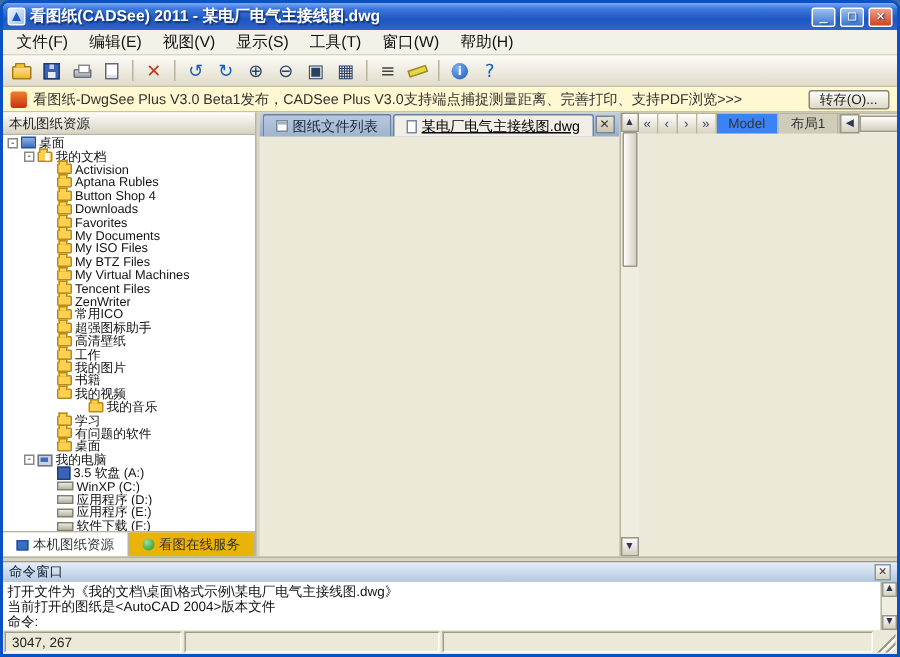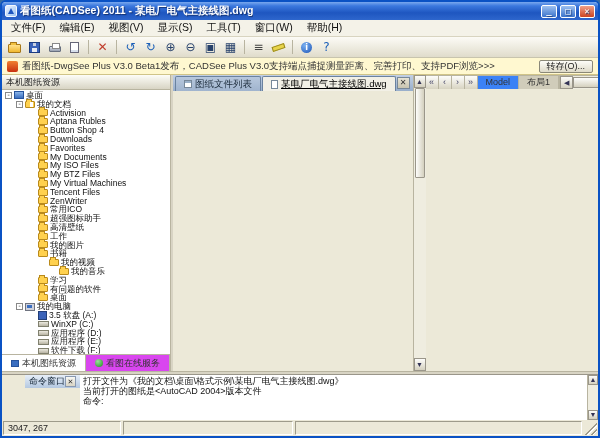--- a/index.html
+++ b/index.html
@@ -51,21 +51,21 @@
   .ic-desktop{width:10px;height:8px;background:linear-gradient(#8AB4E8,#3A6EC0);border:1px solid #26539C;}
   .ic-docs,.ic-folder{width:10px;height:7px;background:#FFD14E;border:1px solid #B98A1C;border-radius:1px;position:relative;}
   .ic-docs::before,.ic-folder::before{content:"";position:absolute;top:-3px;left:0;width:4px;height:2px;background:#FFD14E;border:1px solid #B98A1C;border-bottom:none;}
   .ic-docs::after{content:"";position:absolute;right:1px;top:0;width:3px;height:5px;background:#fff;}
   .ic-computer{width:10px;height:8px;background:#D0D2DC;border:1px solid #707480;position:relative;}
   .ic-computer::before{content:"";position:absolute;inset:1px 2px 2px 1px;background:#3A6EC0;}
   .ic-floppy{width:9px;height:9px;background:#3A62B8;border:1px solid #223E78;}
   .ic-drive{width:11px;height:6px;background:linear-gradient(#ECEAE0,#B8B4A4);border:1px solid #80806E;}
   .tlabel{overflow:hidden;}
   .sidebar-tabs{height:17px;flex:none;background:#E4E0D0;border-top:1px solid #B8B4A0;display:flex;align-items:stretch;font-size:9px;}
-  .stab{flex:1;display:flex;align-items:center;justify-content:center;gap:3px;color:#333;border-right:1px solid #B8B4A0;background:#d946ef;}
+  .stab{flex:1;display:flex;align-items:center;justify-content:center;gap:3px;color:#333;border-right:1px solid #B8B4A0;background:#eab308;}
   .stab.active{background:#fff;}
   .stabic1{width:8px;height:7px;background:#3A6EC0;border:1px solid #26539C;flex:none;}
   .stabic2{width:8px;height:8px;border-radius:50%;background:radial-gradient(circle at 35% 30%,#9CE09C,#1E8E1E);flex:none;}
   .splitter{width:3px;flex:none;background:#D8D4C4;border-left:1px solid #B8B4A0;}
   
   .rightpane{flex:1;display:flex;flex-direction:row;min-width:0;min-height:0;}
   .dtabs{height:16px;flex:none;background:linear-gradient(#C2D0E4,#98AECB);display:flex;align-items:flex-end;padding-left:2px;font-size:9.5px;}
   .dtab{height:15px;display:flex;align-items:center;gap:3px;padding:0 8px;color:#1A2A3A;border:1px solid #6A82A0;border-bottom:none;
     background:linear-gradient(#B8C8DD,#A0B4CE);border-radius:2px 2px 0 0;margin-right:1px;white-space:nowrap;}
   .dtab.active{background:#F2F0E6;color:#000;text-decoration:underline;}
@@ -82,21 +82,21 @@
   .bottombar{height:14px;flex:none;display:flex;align-items:stretch;background:#E8E4D4;border-top:1px solid #B8B4A0;font-size:9px;}
   .lnavb{width:13px;flex:none;background:linear-gradient(#FDFDFB,#D8D4C2);border-right:1px solid #B8B4A0;text-align:center;line-height:13px;color:#446;font-size:9px;}
   .ltab{padding:0 8px;line-height:13px;border-right:1px solid #B8B4A0;background:#D0CCBA;color:#333;white-space:nowrap;}
   .ltab.active{background:#3b82f6;}
   .hscroll{flex:1;display:flex;background:#EFEDE0;border-left:1px solid #B8B4A0;}
   .hbtn{width:13px;flex:none;background:linear-gradient(#FDFDFB,#D4D0BE);border:1px solid #9A968A;font-size:7px;line-height:12px;text-align:center;color:#335;}
   .hthumb{width:90px;margin:1px 0;background:linear-gradient(#FDFDFB,#D4D0BE);border:1px solid #9A968A;}
   .hfill{flex:1;}
   
   .cmdsplit{height:3px;flex:none;background:#D8D4C4;border-top:1px solid #B8B4A0;}
-  .cmdwin{height:46px;flex:none;display:flex;flex-direction:row;border-top:1px solid #9A968A;padding-left:23px;}
+  .cmdwin{height:46px;flex:none;display:flex;flex-direction:column;border-top:1px solid #9A968A;}
   .cmdhead{height:13px;flex:none;background:linear-gradient(#E6EEF8,#B4C8E0);display:flex;align-items:center;font-size:9px;padding:0 4px;color:#123;}
   .cmdclose{margin-left:auto;width:11px;height:11px;font-size:7px;line-height:9px;text-align:center;border:1px solid #8898B0;background:linear-gradient(#F8F8F4,#D8D4C4);color:#333;}
   .cmdbody{flex:1;background:#fff;display:flex;min-height:0;}
   .cmdlines{flex:1;font-size:9px;padding:1px 3px;color:#111;overflow:hidden;}
   .cline,.cprompt{height:10px;line-height:10px;white-space:nowrap;}
   .cmdscroll{width:11px;flex:none;background:#EFEDE0;border-left:1px solid #B8B4A0;display:flex;flex-direction:column;}
   .cmdscroll .sbtn{height:10px;line-height:8px;}
   .cmdscroll .vfill{flex:1;}
   
   .statusbar{height:16px;flex:none;background:#ECE9D8;display:flex;align-items:stretch;padding:1px 1px;gap:2px;font-size:9px;}
@@ -264,21 +264,21 @@
           <div class="trow" style="padding-left: 25px;">
             <span class="expspace"></span>
             <span class="ic ic-folder"></span>
             <span class="tlabel">我的图片</span>
           </div>
           <div class="trow" style="padding-left: 25px;">
             <span class="expspace"></span>
             <span class="ic ic-folder"></span>
             <span class="tlabel">书籍</span>
           </div>
-          <div class="trow" style="padding-left: 36px;">
+          <div class="trow" style="padding-left: 25px;">
             <span class="expspace"></span>
             <span class="ic ic-folder"></span>
             <span class="tlabel">我的视频</span>
           </div>
           <div class="trow" style="padding-left: 25px; margin-left: 21px;">
             <span class="expspace"></span>
             <span class="ic ic-folder"></span>
             <span class="tlabel">我的音乐</span>
           </div>
           <div class="trow" style="padding-left: 25px; text-align: right;">

